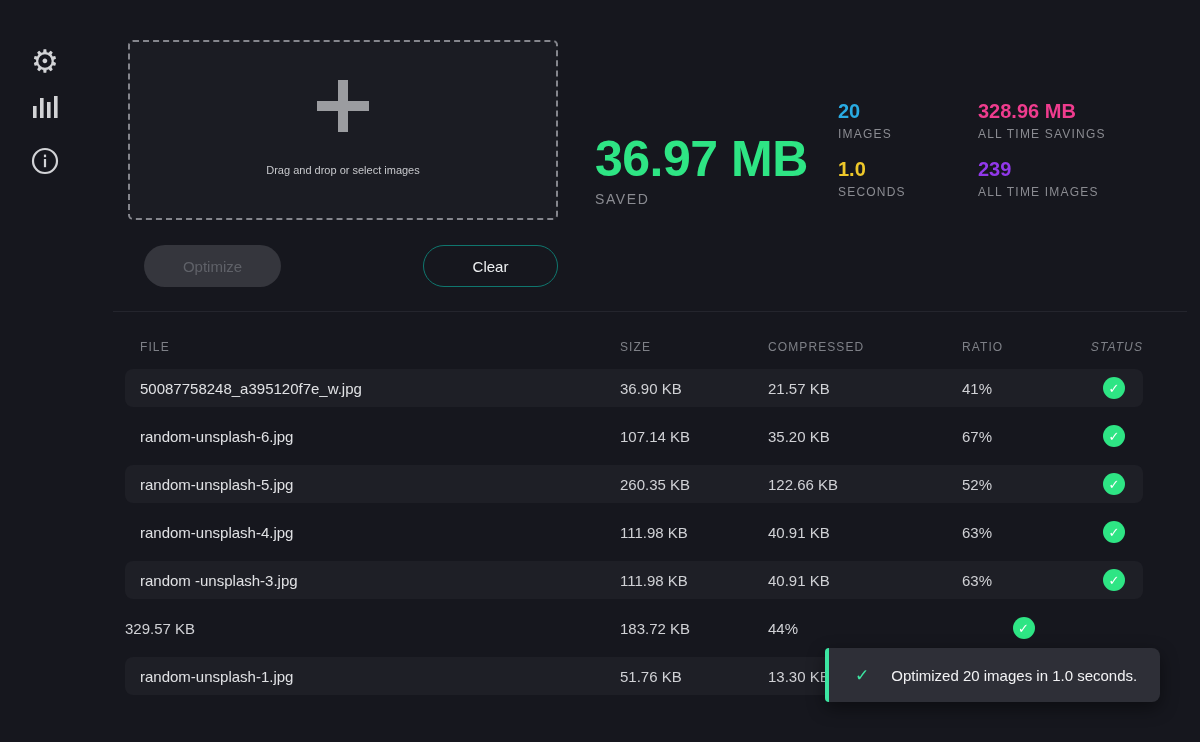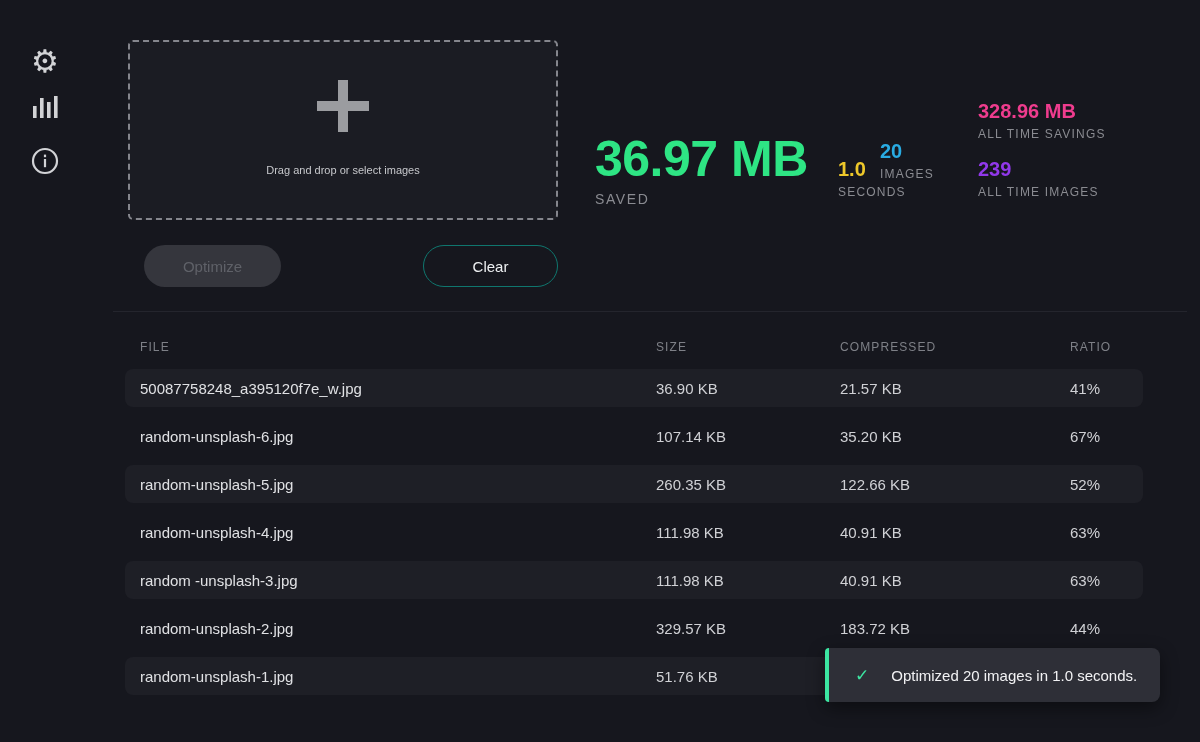--- a/index.html
+++ b/index.html
@@ -33,21 +33,21 @@
 
   
   .stat-num { font-weight:bold; }
   .stat-label { font-size:12px; color:#8a8b91; letter-spacing:1.2px; }
   #stat-saved { left:595px; top:134px; }
   #stat-saved .stat-num { font-size:50px; color:#2ee584; line-height:50px; letter-spacing:-0.5px; }
   #stat-saved .stat-label { font-size:14px; margin-top:7px; letter-spacing:1.6px; }
   .stat-small { width:140px; }
   .stat-small .stat-num { font-size:20px; line-height:22px; }
   .stat-small .stat-label { margin-top:5px; }
-  #stat-images  { left:880px; top:100px;margin-top:40px; } #stat-images .stat-num  { color:#29abe2; }
+  #stat-images  { left:838px; top:100px; } #stat-images .stat-num  { color:#29abe2; }
   #stat-seconds { left:838px; top:158px; } #stat-seconds .stat-num { color:#eec82a; }
   #stat-savings { left:978px; top:100px; width:190px; } #stat-savings .stat-num { color:#ef3c8e; }
   #stat-allimg  { left:978px; top:158px; width:190px; } #stat-allimg .stat-num  { color:#9138ea; }
 
   
   .pill { height:42px; border-radius:21px; font-size:15px;
     font-family:"Liberation Sans","DejaVu Sans",sans-serif;
     display:flex; align-items:center; justify-content:center; }
   #btn-optimize { left:144px; top:245px; width:137px;
     background:#35363d; color:#5f6168; border:none; }
@@ -55,21 +55,20 @@
     background:transparent; color:#eef0f2; border:1px solid #0f766e; cursor:pointer; }
 
   .divider { left:113px; top:311px; width:1074px; height:1px; background:#24252d; }
 
   
   .table { left:125px; top:332px; width:1018px; }
   .thead, .trow {
     display:grid;
     grid-template-columns:495px 148px 194px 123px 58px;
     align-items:center;
-    gap:36px;
   }
   .thead { height:30px; font-size:12px; color:#7e8087; letter-spacing:1.1px; }
   .thead .c-file { padding-left:15px; }
   .thead .c-status { text-align:right;font-style:italic; }
   .rows { margin-top:2px; }
   .trow { height:48px; position:relative; z-index:0; font-size:15px; }
   .trow.striped::before { content:""; position:absolute; left:0; right:0;
     top:5px; bottom:5px; background:#1e1f26; border-radius:8px; z-index:-1; }
   .trow .c-file { padding-left:15px; color:#e0e1e4; }
   .trow .c-size, .trow .c-compressed, .trow .c-ratio { color:#d0d1d5; }
@@ -199,21 +198,20 @@
       <div class="trow striped">
         <div class="c-file">random -unsplash-3.jpg</div>
         <div class="c-size">111.98 KB</div>
         <div class="c-compressed">40.91 KB</div>
         <div class="c-ratio">63%</div>
         <div class="c-status">
           <span class="status-check">✓</span>
         </div>
       </div>
       <div class="trow">
-        <div class="c-file">random-unsplash-2.jpg</div>
         <div class="c-size">329.57 KB</div>
         <div class="c-compressed">183.72 KB</div>
         <div class="c-ratio">44%</div>
         <div class="c-status">
           <span class="status-check">✓</span>
         </div>
       </div>
       <div class="trow striped">
         <div class="c-file">random-unsplash-1.jpg</div>
         <div class="c-size">51.76 KB</div>

